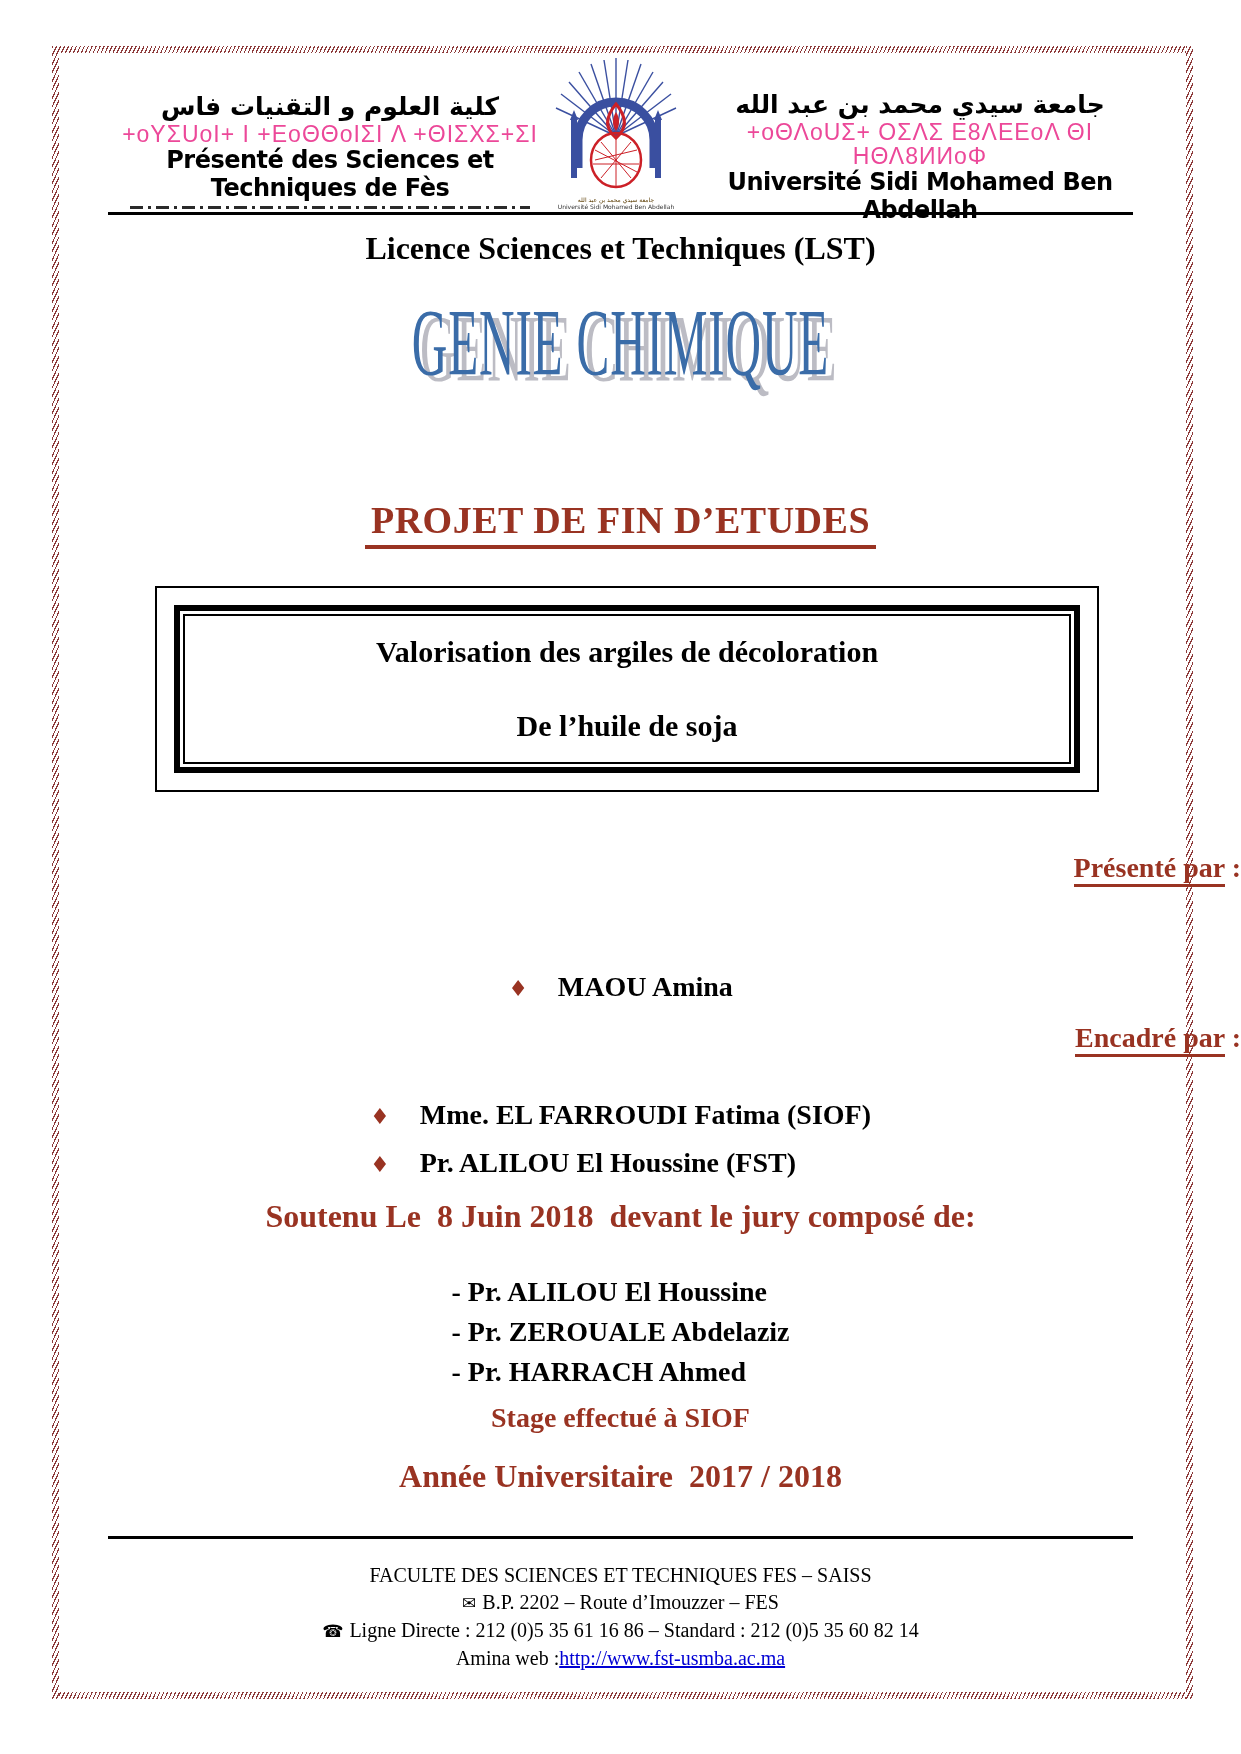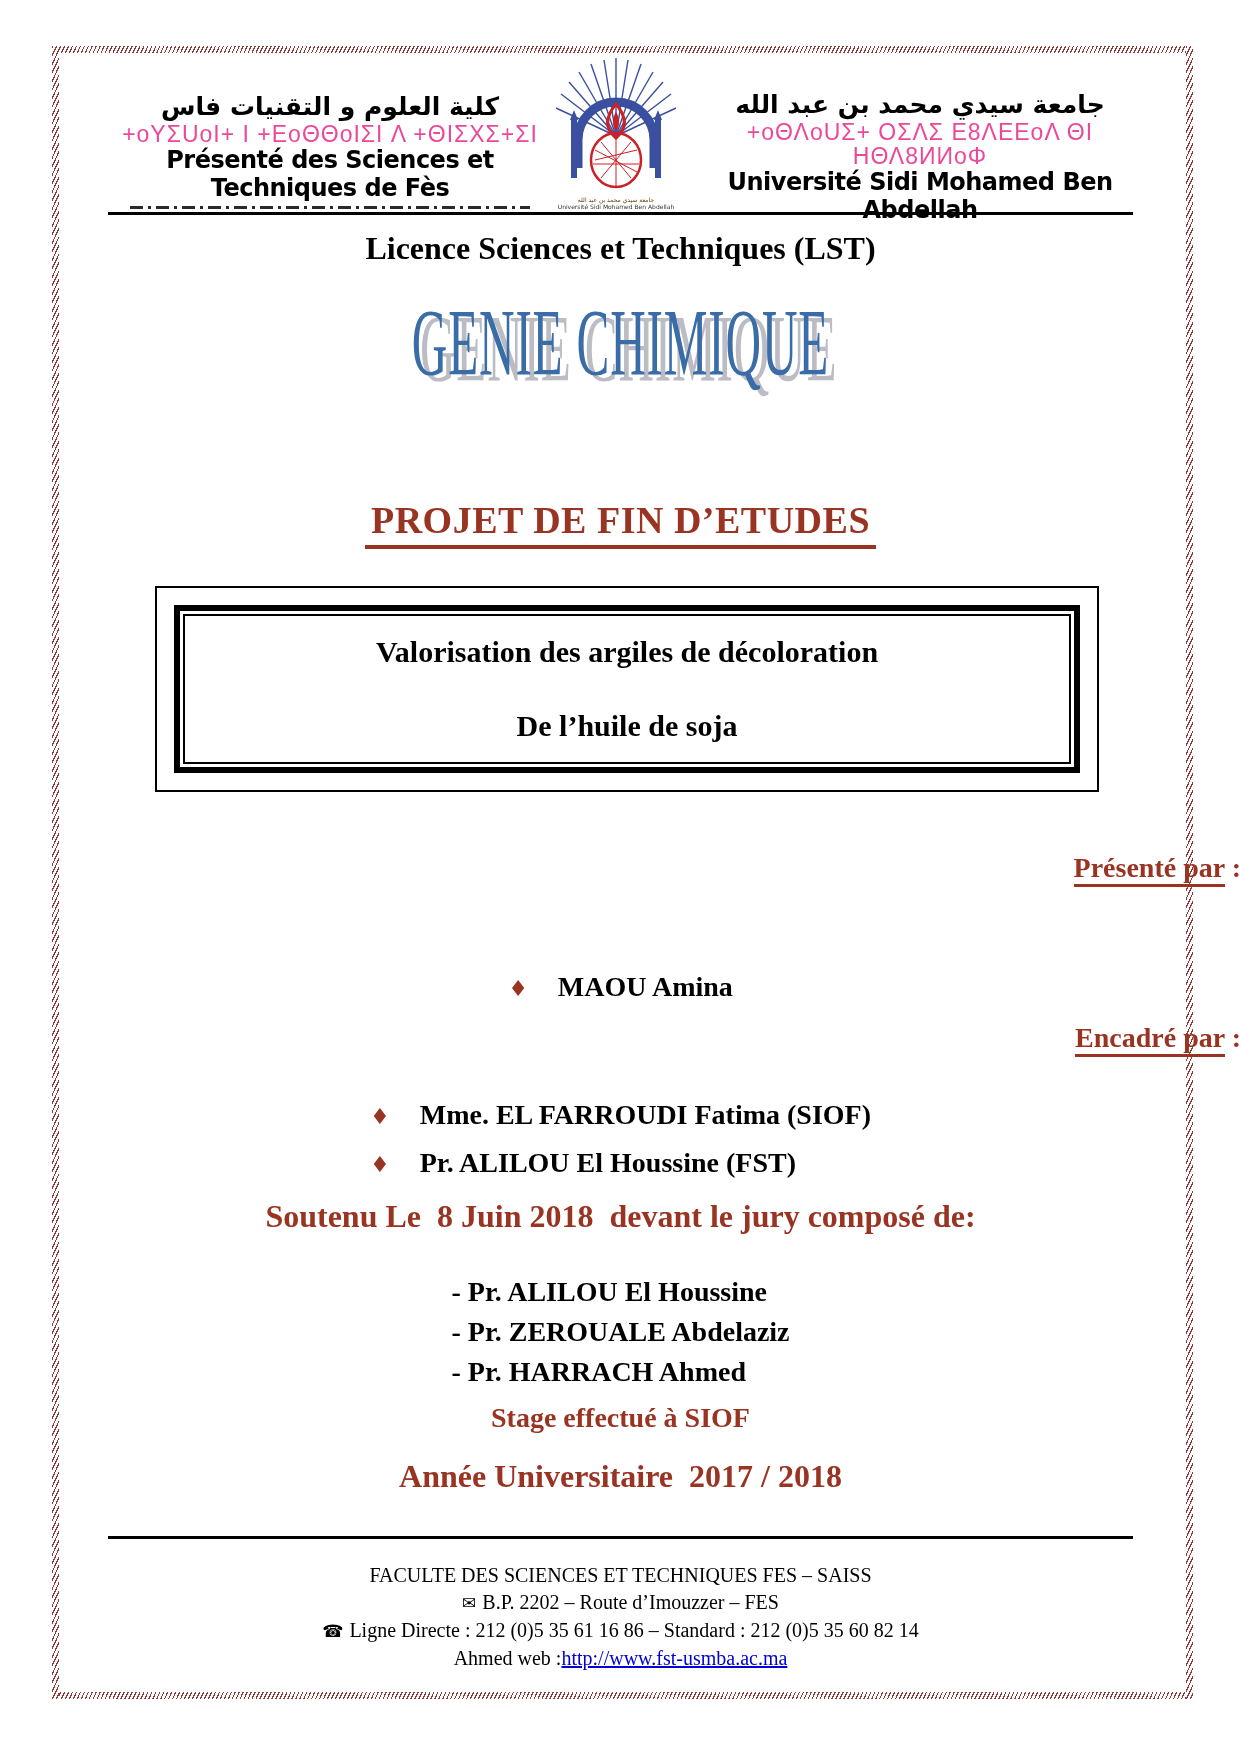--- a/index.html
+++ b/index.html
@@ -179,16 +179,16 @@
   </div>
 
   <div class="stage">Stage effectué à SIOF</div>
   <div class="annee">Année Universitaire  2017 / 2018</div>
 
   <div class="footer-divider"></div>
   <div class="footer">
     <div class="f-line">FACULTE DES SCIENCES ET TECHNIQUES FES – SAISS</div>
     <div class="f-line"><span class="f-icon">✉</span><span>B.P. 2202 – Route d’Imouzzer – FES</span></div>
     <div class="f-line"><span class="f-icon">☎</span><span>Ligne Directe : 212 (0)5 35 61 16 86 – Standard : 212 (0)5 35 60 82 14</span></div>
-    <div class="f-line"><span>Ahmed web :</span><a href="#" class="f-link">http://www.fst-usmba.ac.ma</a></div>
+    <div class="f-line"><span>Amina web :</span><a href="#" class="f-link">http://www.fst-usmba.ac.ma</a></div>
   </div>
 
 </div>
 
 </body></html>

